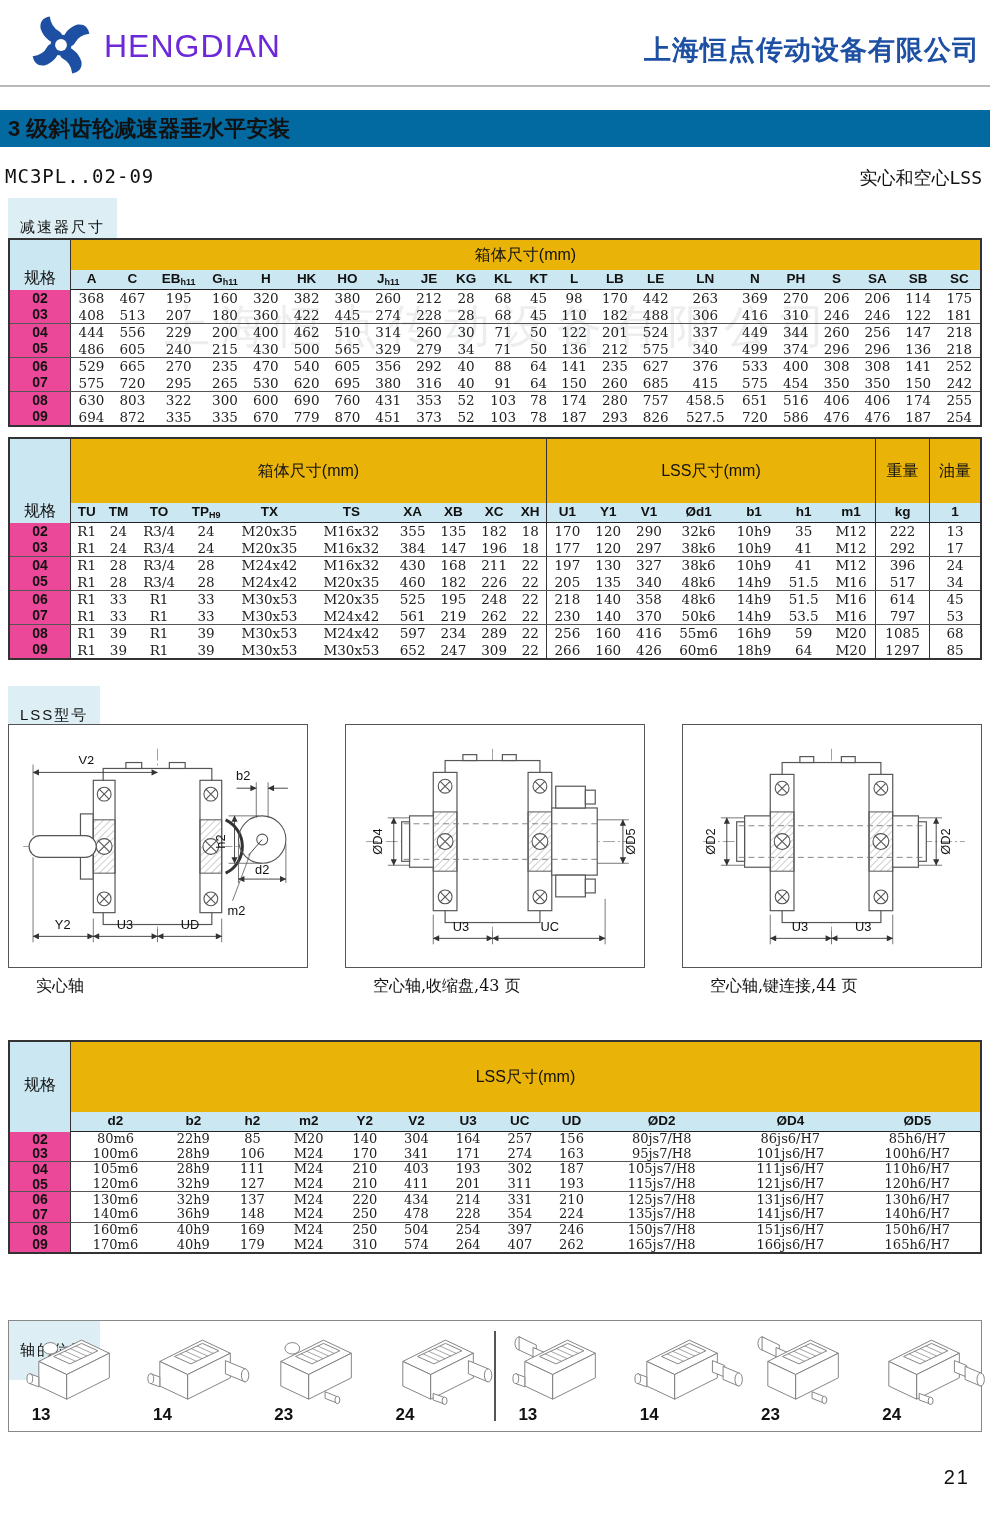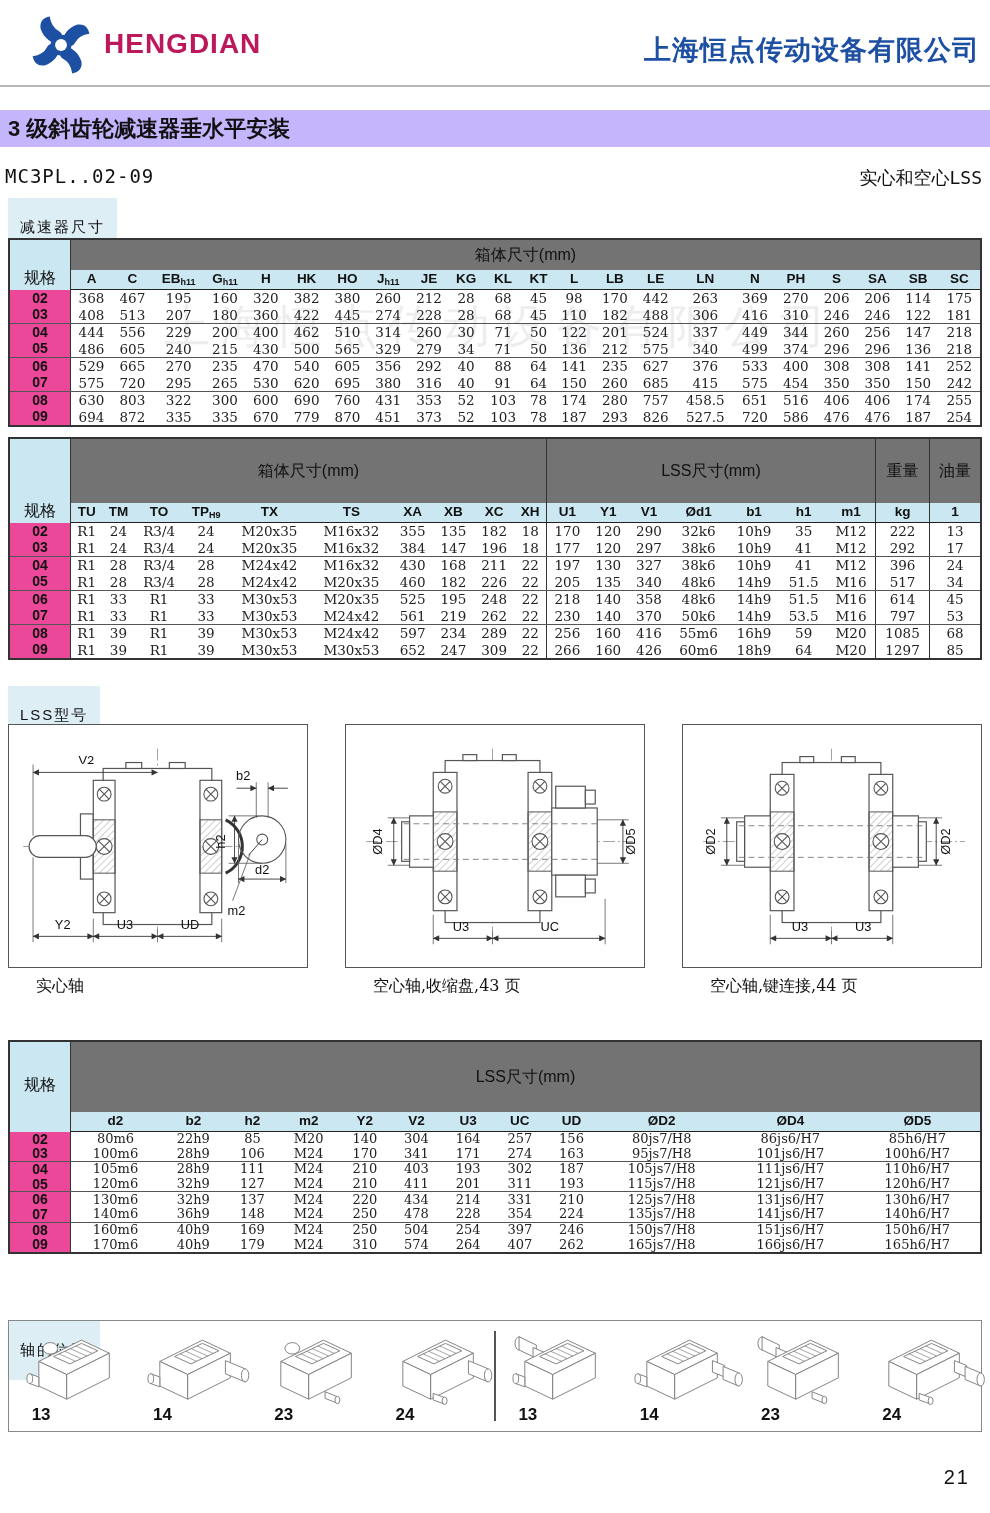--- a/index.html
+++ b/index.html
@@ -2,43 +2,43 @@
 <html><head>
 <meta charset="utf-8">
 <style>
   html,body{margin:0;padding:0;background:#fff;}
   #page{position:relative;width:990px;height:1513px;background:#fff;overflow:hidden;
         font-family:"Liberation Sans",sans-serif;color:#111;}
 
   
   .hdr{position:absolute;top:10px;left:0;right:0;height:74px;}
   .logo-wrap{position:absolute;left:28px;top:2px;width:66px;height:66px;}
-  .logo-text{position:absolute;left:104px;top:18px;font-size:28px;letter-spacing:1px;
-             color:#be185d;font-weight:700;}
+  .logo-text{position:absolute;left:104px;top:18px;font-size:32px;letter-spacing:1px;
+             color:#6d28d9;font-weight:400;}
   .company{position:absolute;right:10px;top:22px;font-size:27px;font-weight:bold;color:#1d50a2;
            letter-spacing:1px;white-space:nowrap;}
   .hdr-line{position:absolute;top:85px;left:0;right:0;height:2px;background:#b9b9b9;}
 
   
-  .title-bar{position:absolute;top:110px;left:0;right:0;height:37px;background:#c4b5fd;
+  .title-bar{position:absolute;top:110px;left:0;right:0;height:37px;background:#0369a1;
              font-size:22px;font-weight:bold;line-height:37px;padding-left:8px;box-sizing:border-box;}
   .model-left{position:absolute;top:165px;left:5px;font-family:"DejaVu Sans Mono",monospace;
               font-size:19px;letter-spacing:1px;}
   .model-right{position:absolute;top:166px;right:8px;font-family:"DejaVu Sans Mono",monospace;
                font-size:18px;text-align:center;}
   .sec-label{position:absolute;left:8px;background:#ddeef4;font-size:15px;letter-spacing:2px;
              padding:20px 12px;}
   .lbl-dim{top:198px;} .lbl-lss{top:686px;} .lbl-axis{top:1281px;margin-top:40px;}
 
   
   .twrap{position:absolute;left:8px;width:974px;}
   .t1wrap{top:238px;} .t2wrap{top:437px;} .t3wrap{top:1040px;}
   table{border-collapse:collapse;width:100%;border:2px solid #333;table-layout:auto;}
   th,td{padding:0 2px;line-height:1.05;}
-  thead th.grp{background:#737373;font-weight:normal;font-size:16px;text-align:center;vertical-align:middle;}
+  thead th.grp{background:#eab308;font-weight:normal;font-size:16px;text-align:center;vertical-align:middle;}
   .t1 thead th.grp{height:30px;} .t2 thead th.grp{height:64px;} .t3 thead th.grp{height:70px;margin-top:7px;}
   thead tr.names th{background:#cbe7f1;border-bottom:1.6px solid #222;font-weight:bold;
                     font-size:13.5px;text-align:center;height:19px;}
   th.spec-h{background:#cbe7f1;border-right:1.2px solid #333;font-size:16px;font-weight:normal;
             vertical-align:bottom;padding-bottom:3px;width:56px;}
   .t3 th.spec-h{vertical-align:middle;}
   tbody td{font-family:"DejaVu Serif",serif;font-size:13.5px;text-align:center;height:16.5px;color:#222;}
   .t3 tbody td{height:14px;font-size:13px;}
   tbody td.spec{font-family:"Liberation Sans",sans-serif;font-weight:bold;font-size:14px;
                 background:#ec4899;border-right:1.2px solid #333;color:#111;}

